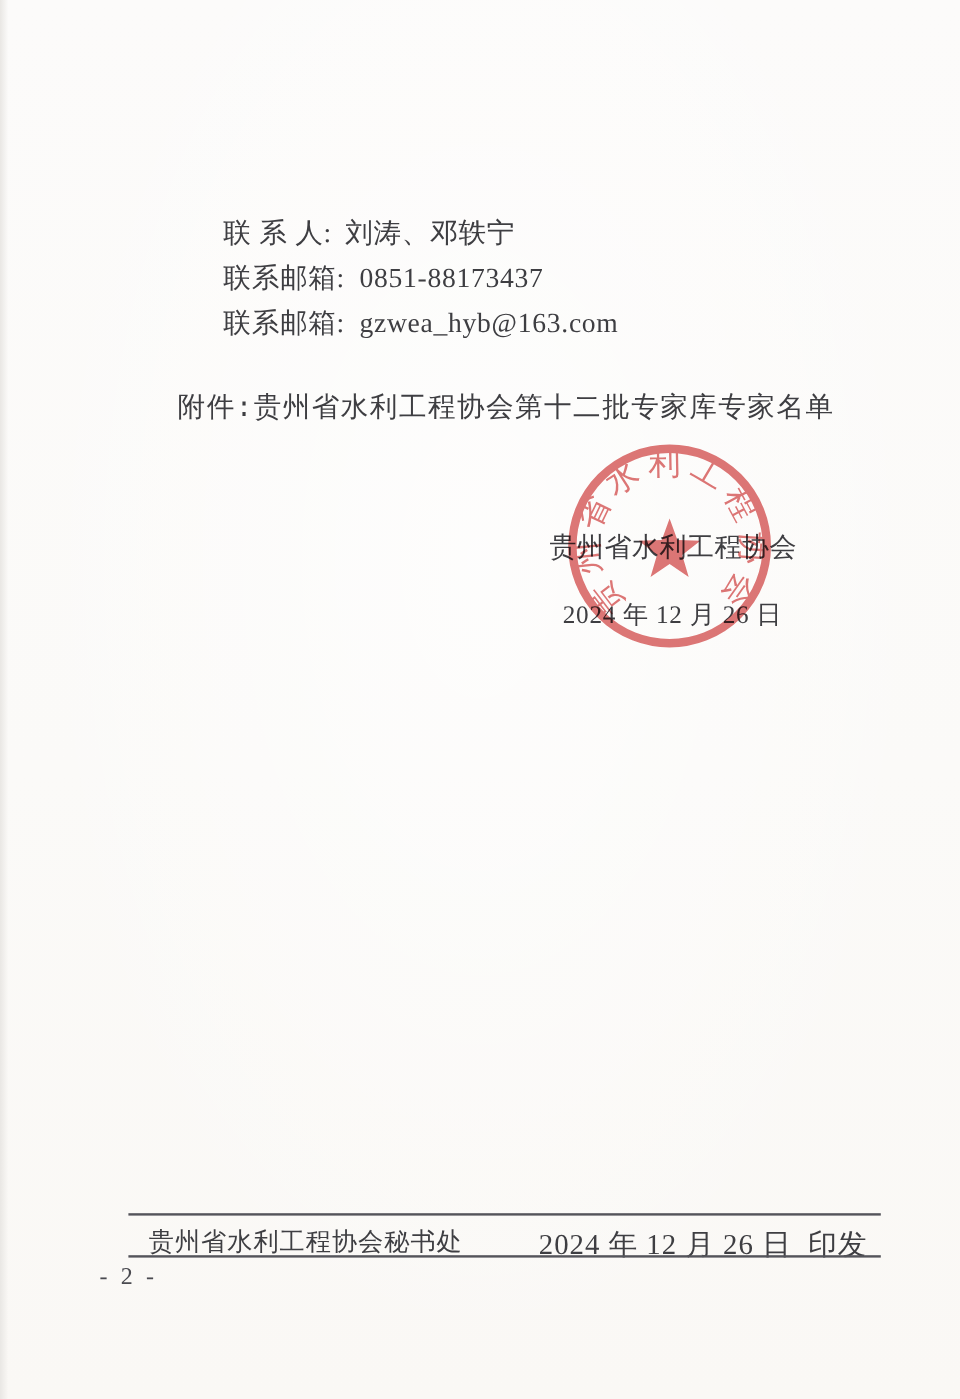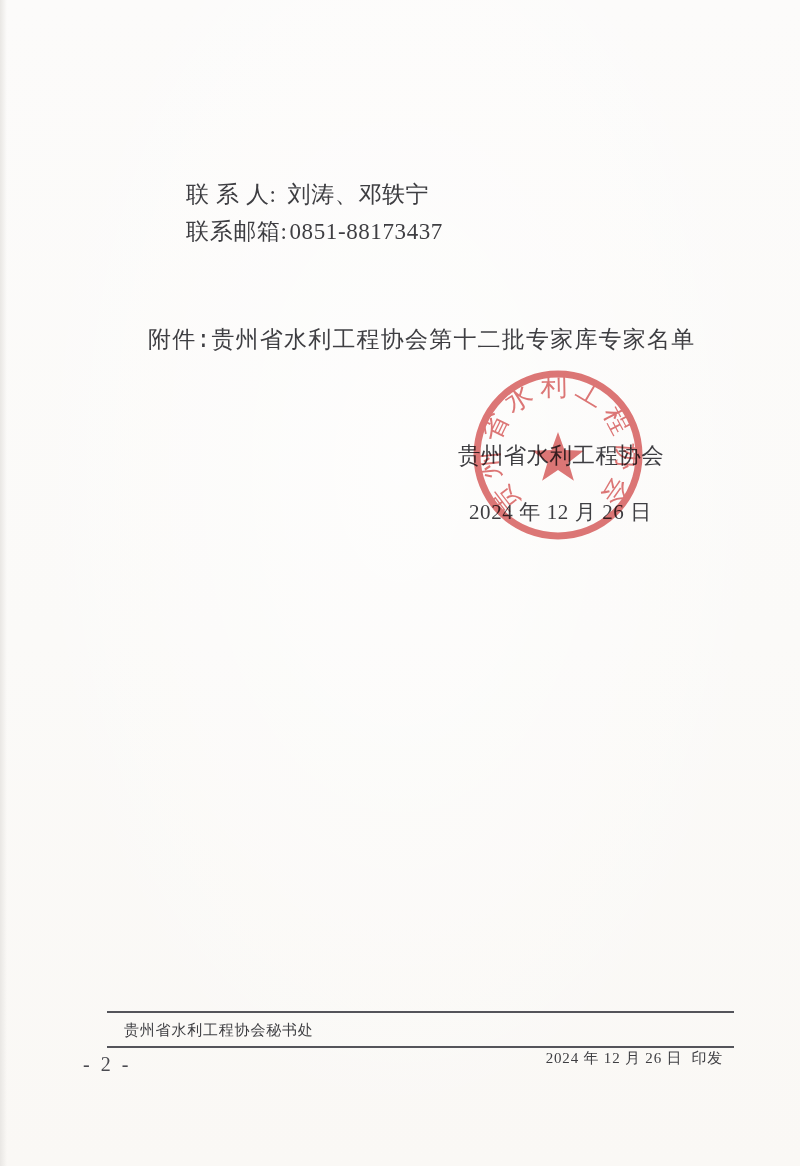--- a/index.html
+++ b/index.html
@@ -35,21 +35,21 @@
     left: 148px;
     top: 138px;
     font-size: 23px;
     letter-spacing: 0.6px;
   }
   .contact-line {
     height: 37.5px;
     line-height: 37.5px;
     white-space: pre;
   }
-  .contact-line .value { margin-left: 2px; }
+  .contact-line .value { margin-left: 12px; }
   .contact-line.first .value { margin-left: 11px; }
 
   .attachment-line {
     position: absolute;
     left: 148px;
     top: 324px;
     font-size: 23px;
     letter-spacing: 1.2px;
     white-space: pre;
     font-family: Liberation Mono, monospace;
@@ -102,32 +102,31 @@
     height: 2px;
     background: #54545a;
   }
   .footer-rule.top { top: 1011px; }
   .footer-rule.bottom { top: 1046px; }
 
   .footer-issuer {
     position: absolute;
     left: 124px;
     top: 1021px;
-    font-size: 15px;
+    font-size: 21px;
     letter-spacing: 0.8px;
     white-space: pre;
   }
   .footer-date {
     position: absolute;
     right: 77px;
     top: 1021px;
-    font-size: 15px;
+    font-size: 24px;
     letter-spacing: 0.8px;
     white-space: pre;
-    margin-top: 28px;
   }
   .page-number {
     position: absolute;
     left: 83px;
     top: 1053px;
     font-size: 20px;
     letter-spacing: 3px;
     color: #4a4a50;
     white-space: pre;
   }
@@ -136,20 +135,23 @@
 <body>
 
 <div class="page">
 
   <section class="contact-block">
     <div class="contact-line first">
       <span class="label">联 系 人:</span><span class="value">刘涛、邓轶宁</span>
     </div>
     <div class="contact-line">
       <span class="label">联系邮箱:</span><span class="value">0851-88173437</span>
+    </div>
+    <div class="contact-line">
+      <span class="label">联系邮箱:</span><span class="value">gzwea_hyb@163.com</span>
     </div>
   </section>
 
   <div class="attachment-line">附件:贵州省水利工程协会第十二批专家库专家名单</div>
 
   <div class="signature-org">贵州省水利工程协会</div>
   <div class="signature-date">2024 年 12 月 26 日</div>
 
   <svg class="seal" viewBox="0 0 178 178" xmlns="http://www.w3.org/2000/svg" aria-hidden="true">
     <circle class="seal-ring" cx="88" cy="88" r="81"></circle>

